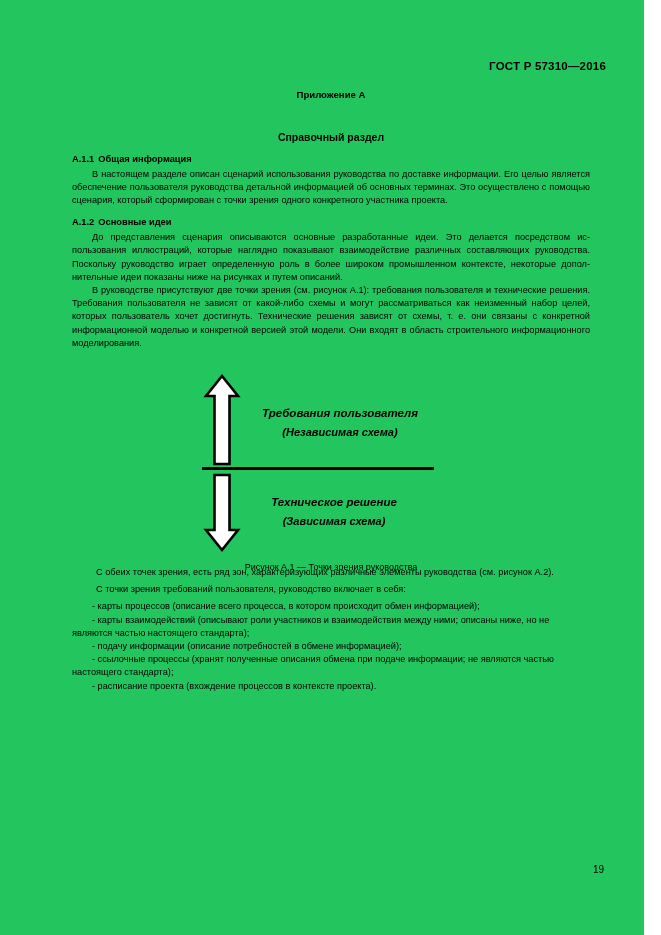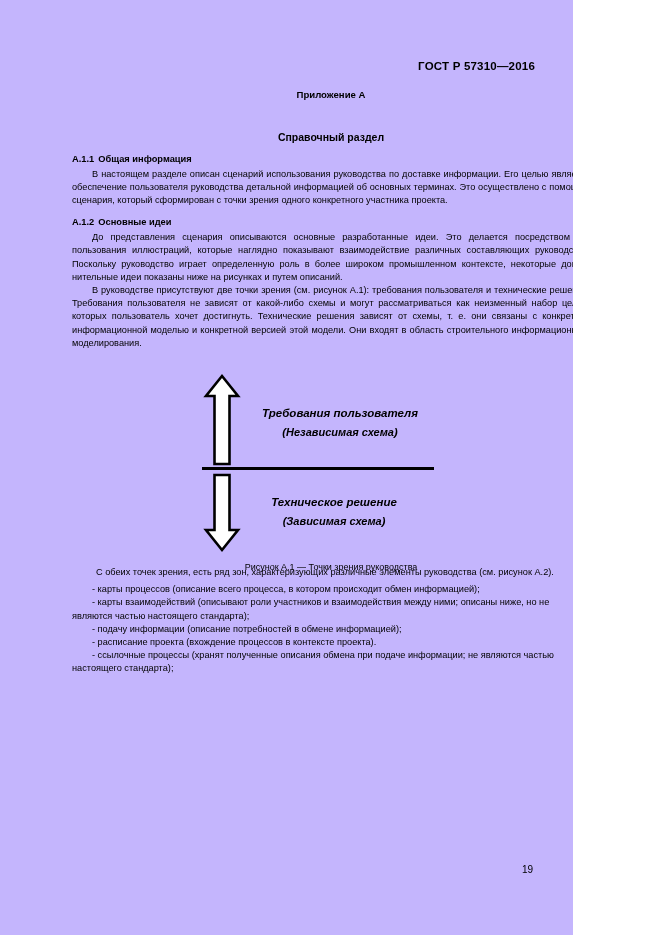--- a/index.html
+++ b/index.html
@@ -7,23 +7,23 @@
     margin: 0;
     padding: 0;
     background: #ffffff;
   }
   body {
     font-family: "Liberation Sans", sans-serif;
     color: #000000;
   }
   .page {
     position: relative;
-    width: 573px;
+    width: 644px;
     height: 935px;
-    background: #c4b5fd;
+    background: #22c55e;
     overflow: hidden;
   }
 
   
   .running-header {
     position: absolute;
     top: 60px;
     right: 38px;
     font-size: 11.5px;
     font-weight: bold;
@@ -183,24 +183,25 @@
 
         <text x="262" y="134" text-anchor="middle" font-family="Liberation Sans, sans-serif" font-size="11.5" font-weight="bold" font-style="italic" fill="#000000">Техническое решение</text>
         <text x="262" y="153" text-anchor="middle" font-family="Liberation Sans, sans-serif" font-size="11" font-weight="bold" font-style="italic" fill="#000000">(Зависимая схема)</text>
       </svg>
 
       <div class="figure-caption">Рисунок А.1 — Точки зрения руководства</div>
     </div>
 
     <p class="plain after-figure">С обеих точек зрения, есть ряд зон, характеризующих различные элементы руководства (см. рисунок А.2).</p>
 
+    <p class="plain">С точки зрения требований пользователя, руководство включает в себя:</p>
 
     <p class="dash">- карты процессов (описание всего процесса, в котором происходит обмен информацией);</p>
     <p class="dash">- карты взаимодействий (описывают роли участников и взаимодействия между ними; описаны ниже, но не являются частью настоящего стандарта);</p>
     <p class="dash">- подачу информации (описание потребностей в обмене информацией);</p>
+    <p class="dash">- ссылочные процессы (хранят полученные описания обмена при подаче информации; не являются частью настоящего стандарта);</p>
     <p class="dash">- расписание проекта (вхождение процессов в контексте проекта).</p>
-    <p class="dash">- ссылочные процессы (хранят полученные описания обмена при подаче информации; не являются частью настоящего стандарта);</p>
 
   </div>
 
   <div class="page-number">19</div>
 
 </div>
 
 </body></html>

